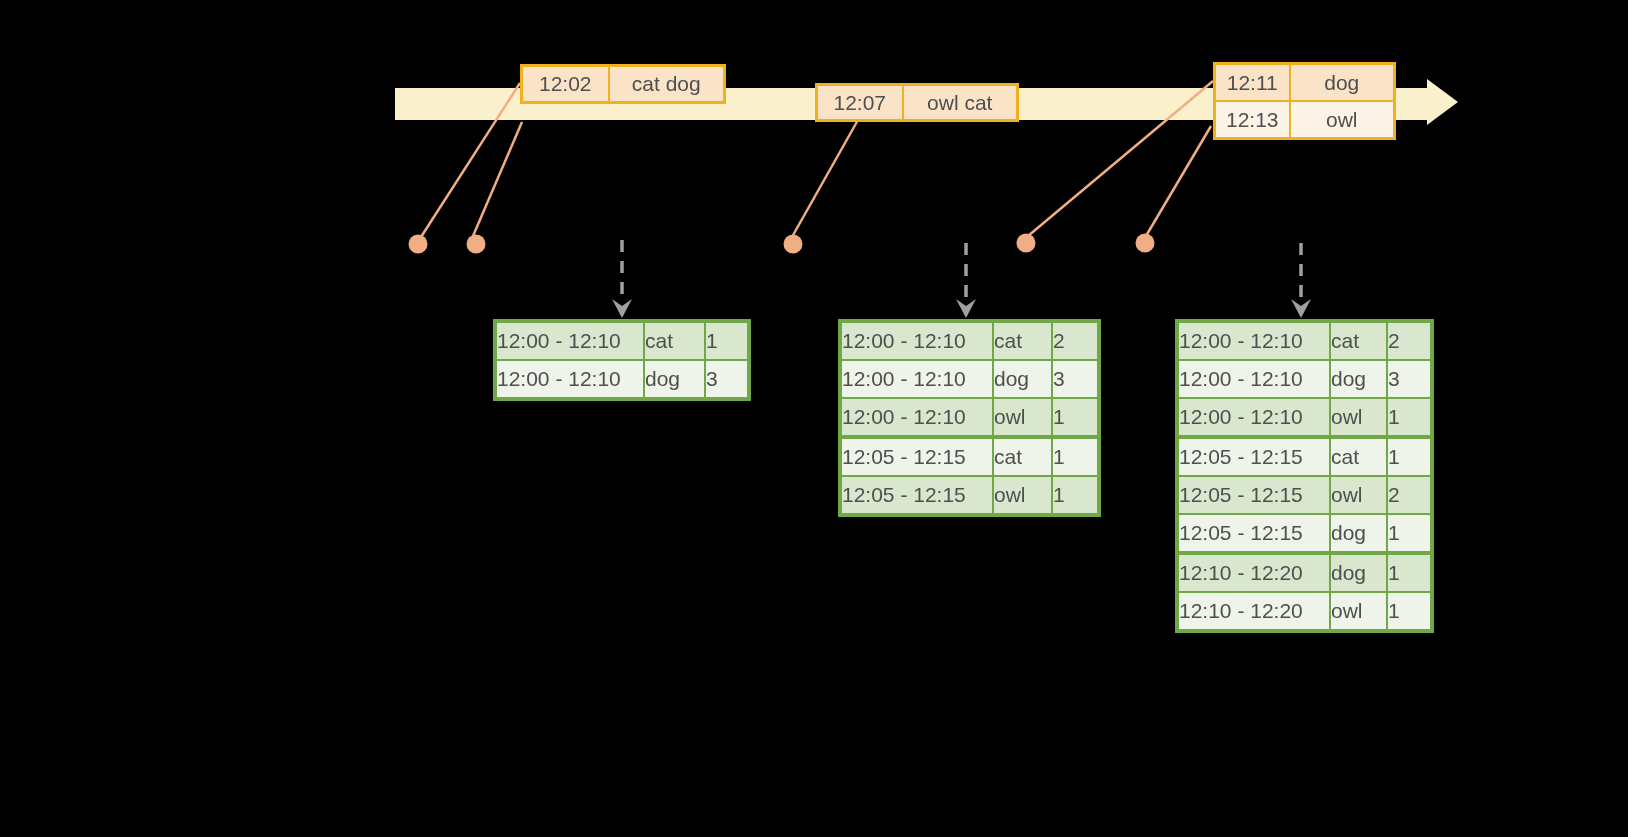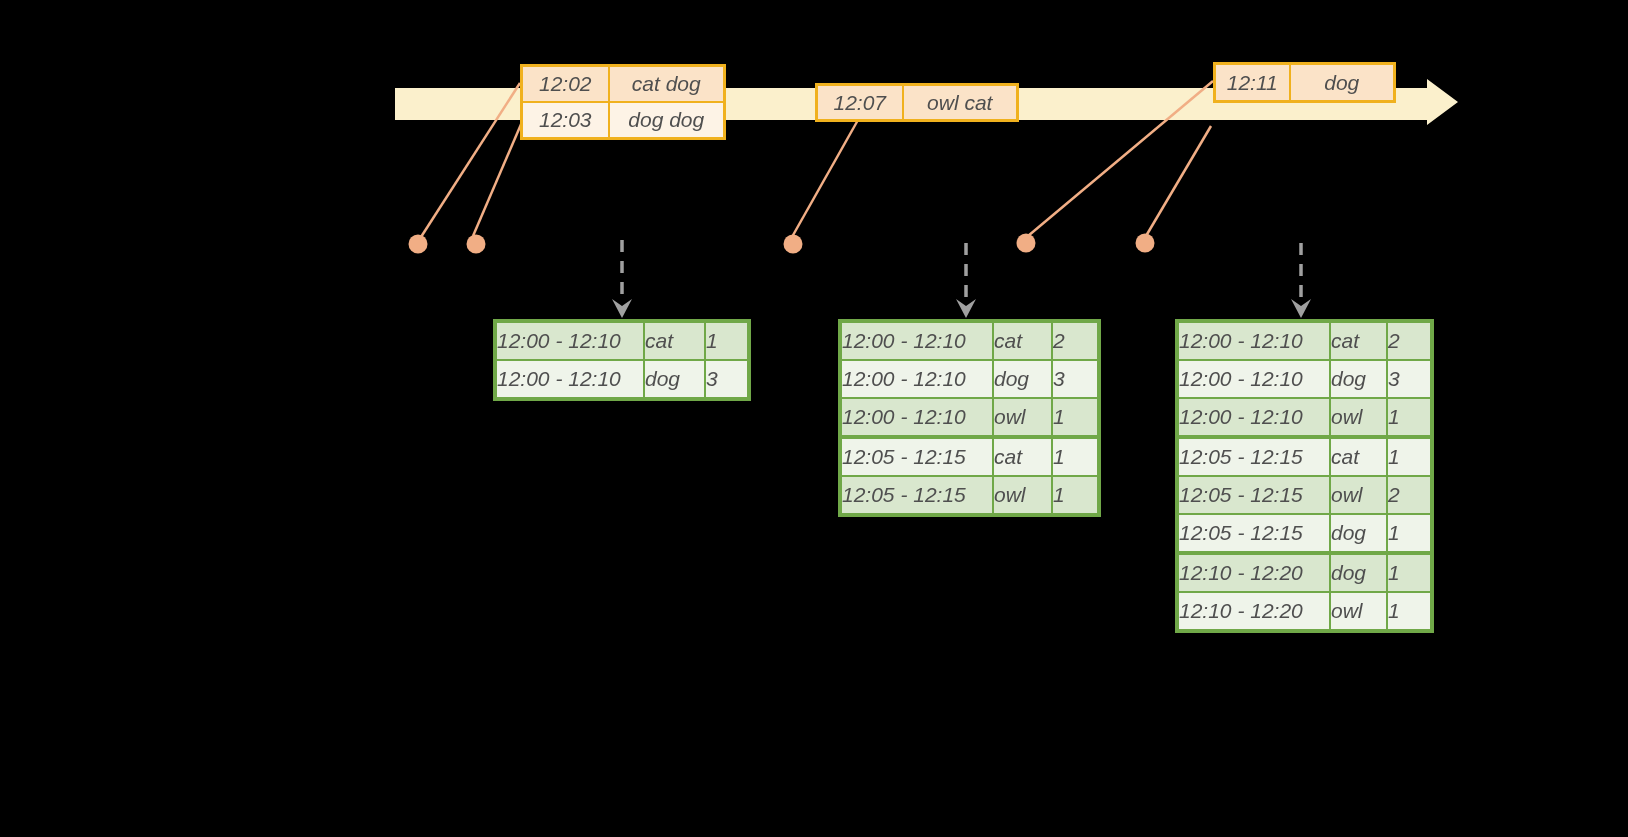--- a/index.html
+++ b/index.html
@@ -3,21 +3,21 @@
 <meta charset="utf-8">
 <style>
   :root {
     --background:#000000; --timeline-band:#FBF0CC; --event-border:#F0B11E;
     --event-row-dark:#FBE3C8; --event-row-light:#FDF3E6; --result-border:#70A848;
     --result-row-dark:#D9E7CE; --result-row-light:#EFF4EA; --connector:#F1AE85;
     --trigger-arrow:#A0A0A0; --cell-text:#4F4F4F;
   }
   html,body { margin:0; padding:0; }
   body { background:var(--background); font-family:"Liberation Sans", sans-serif; }
-  .canvas { position:relative; width:1628px; height:837px; background:var(--background); overflow:hidden;font-style:italic; }
+  .canvas { position:relative; width:1628px; height:837px; background:var(--background); overflow:hidden; }
   .layer { position:absolute; left:0; top:0; width:1628px; height:837px; }
 
   table { position:absolute; border-collapse:collapse; table-layout:fixed; }
 
   .event-table { border:3px solid var(--event-border); }
   .event-table td {
     border:2px solid var(--event-border); padding:0; height:34px;
     text-align:center; vertical-align:middle;
     font-size:21px; color:var(--cell-text);
   }
@@ -77,24 +77,20 @@
   <table id="event-table-1" class="event-table">
     <colgroup>
         <col style="width:87px">
         <col style="width:116px">
       </colgroup>
     <tbody>
         <tr class="dark">
       <td>12:02</td>
       <td>cat dog</td>
     </tr>
-    <tr class="light">
-      <td>12:03</td>
-      <td>dog dog</td>
-    </tr>
   </tbody>
     </table>
 
   <table id="event-table-2" class="event-table">
     <colgroup>
         <col style="width:86px">
         <col style="width:115px">
       </colgroup>
     <tbody>
         <tr class="dark">
@@ -106,20 +102,24 @@
 
   <table id="event-table-3" class="event-table">
     <colgroup>
         <col style="width:75px">
         <col style="width:105px">
       </colgroup>
     <tbody>
         <tr class="dark">
       <td>12:11</td>
       <td>dog</td>
+    </tr>
+    <tr class="light">
+      <td>12:13</td>
+      <td>owl</td>
     </tr>
   </tbody>
     </table>
 
   <table id="result-table-1" class="result-table">
     <colgroup>
         <col style="width:149px">
         <col style="width:61px">
         <col style="width:44px">
       </colgroup>

